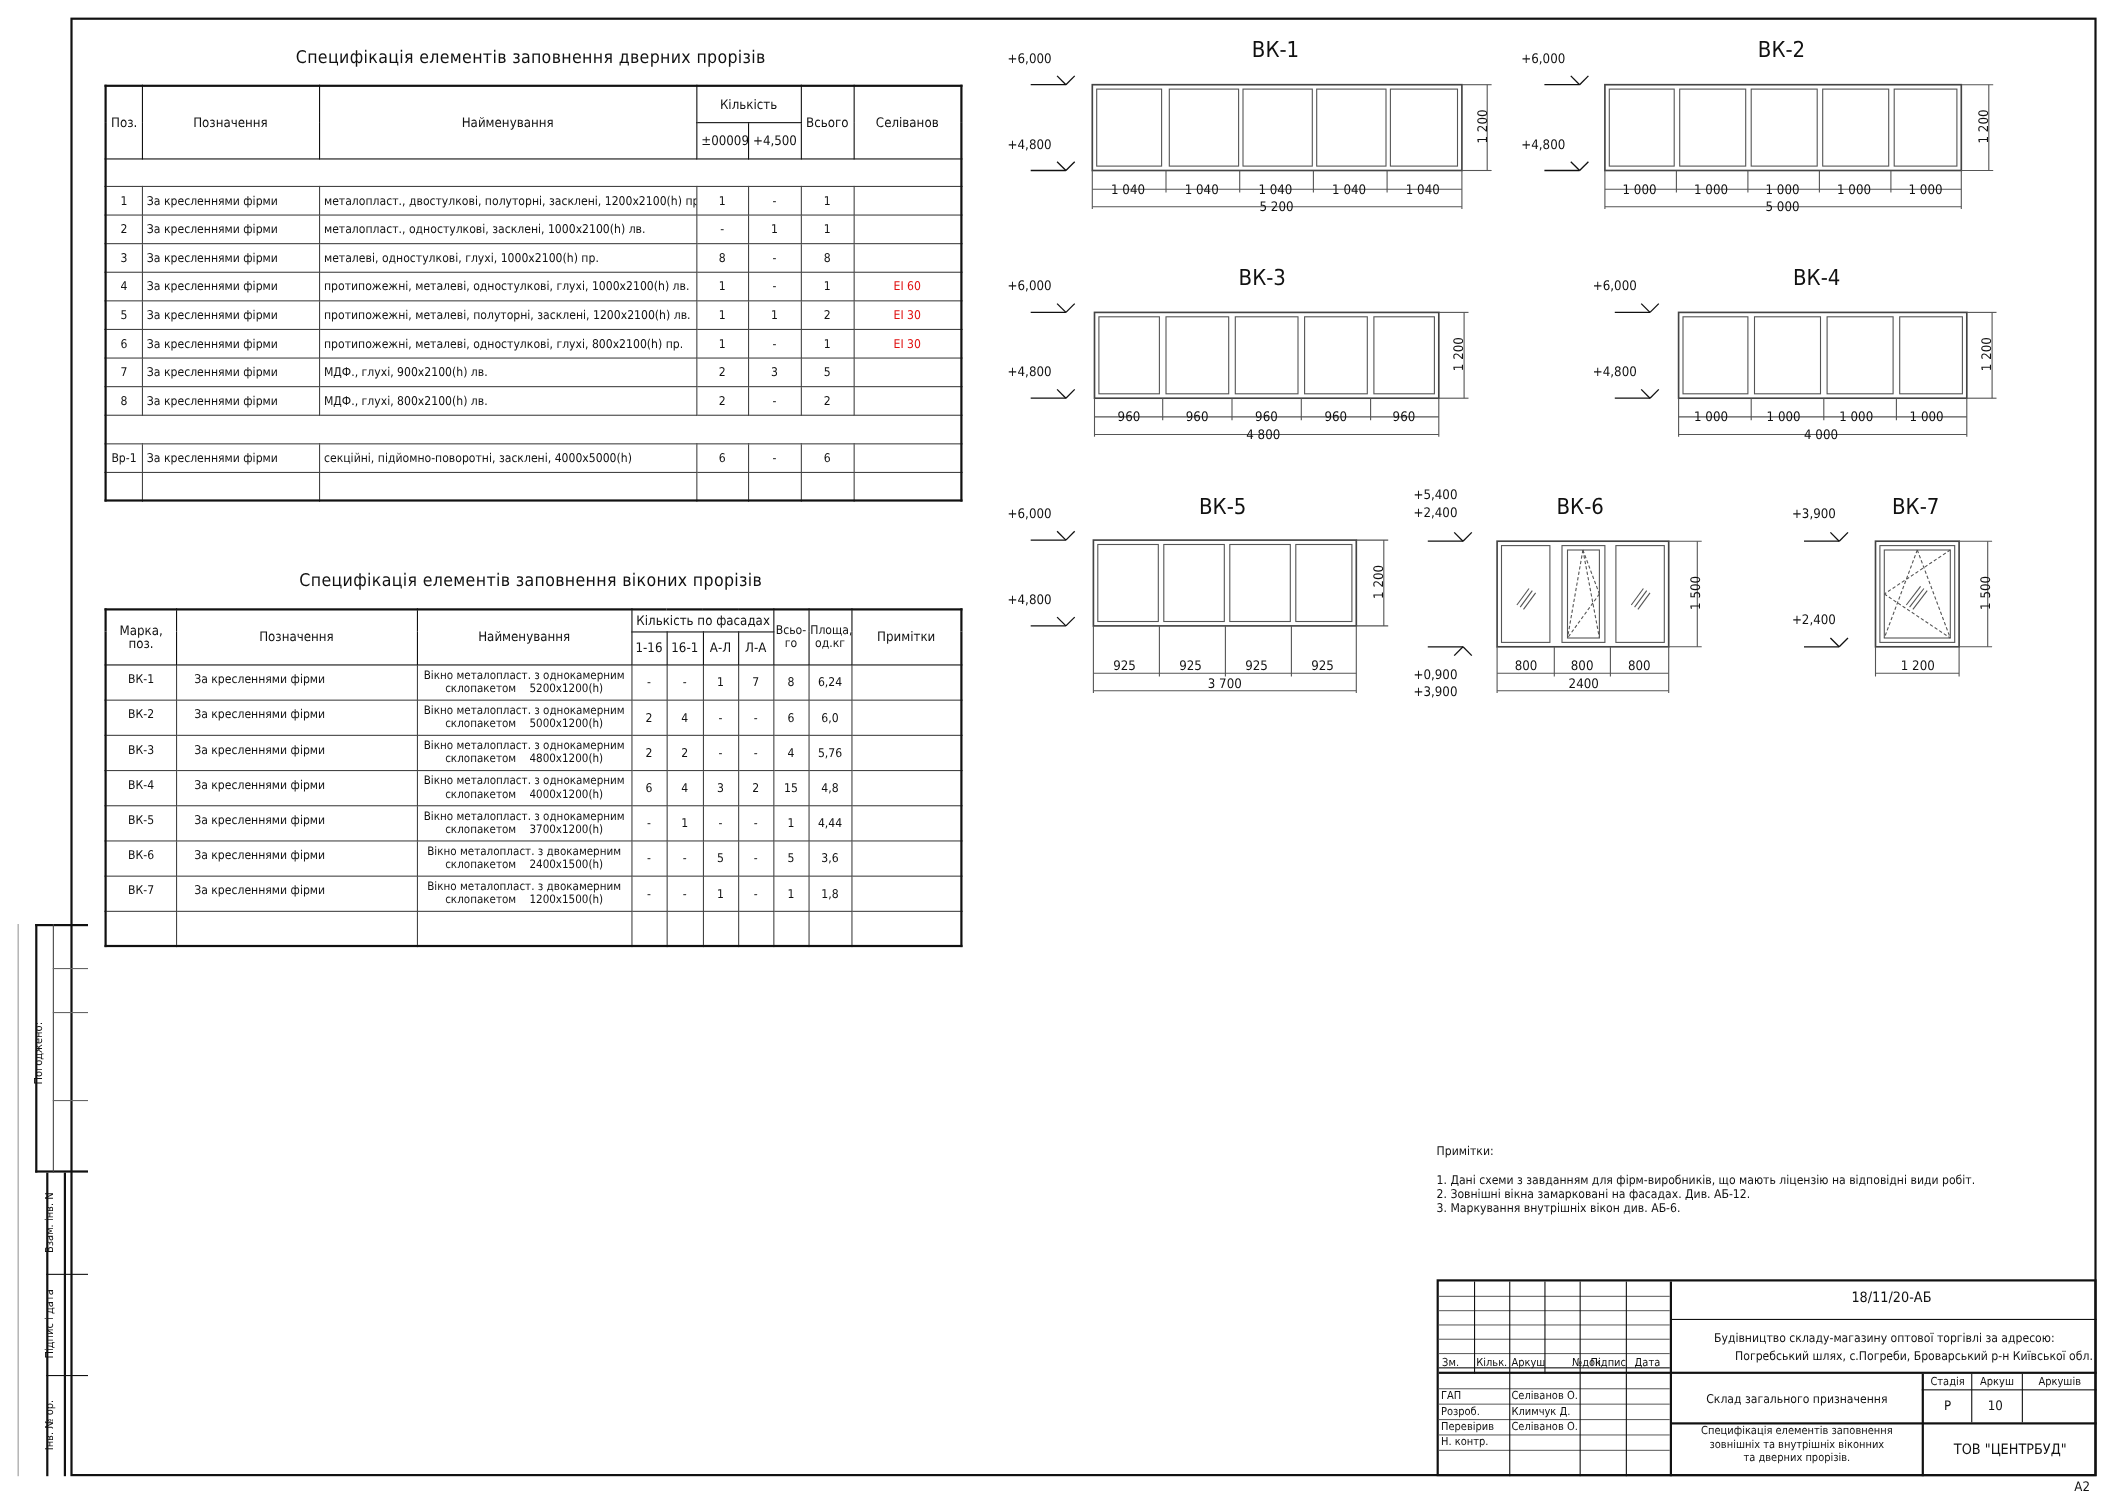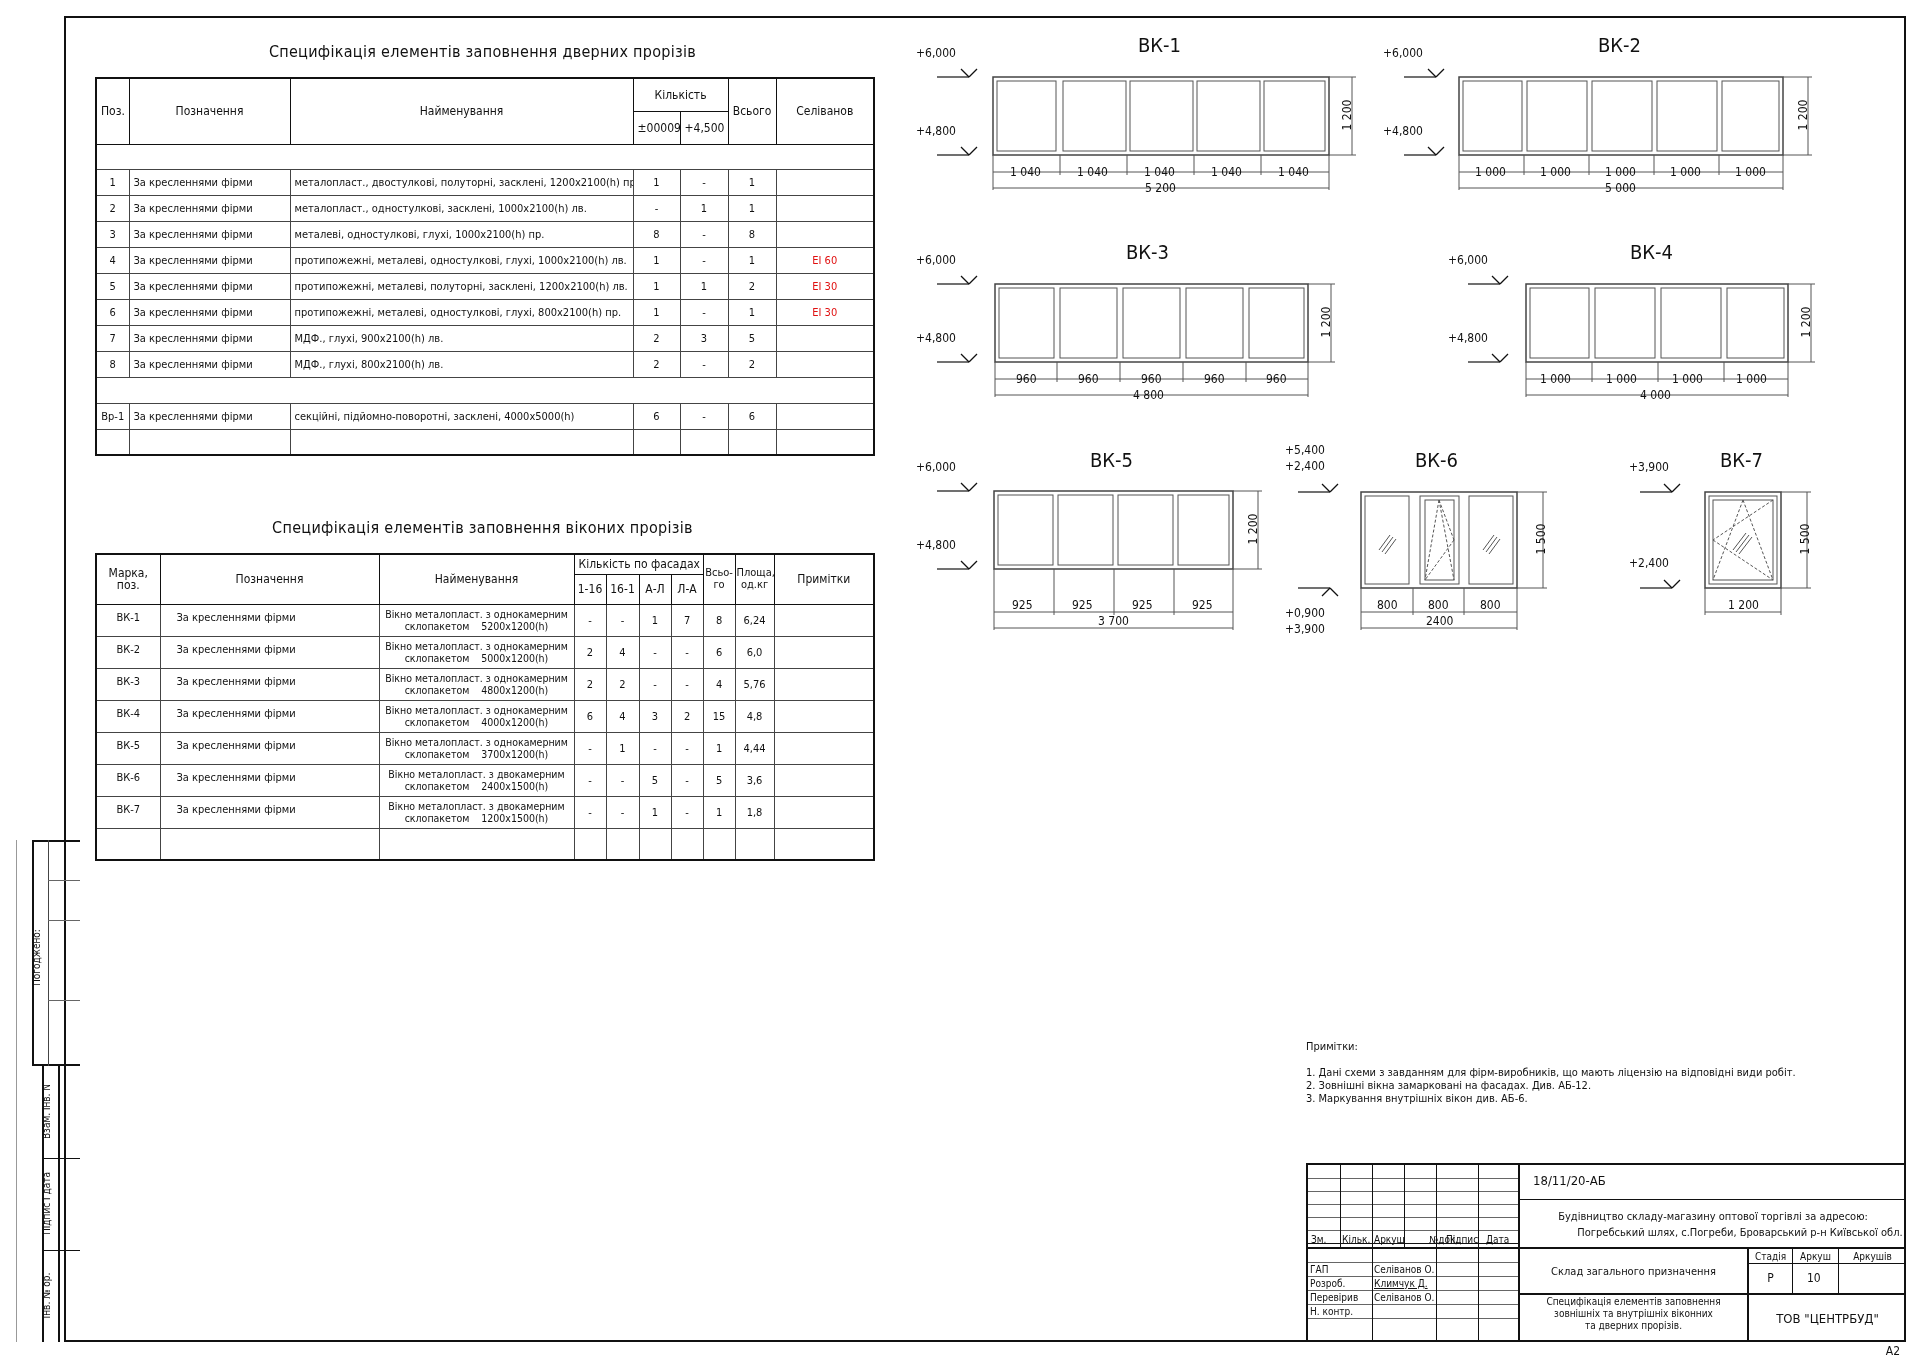--- a/index.html
+++ b/index.html
@@ -566,28 +566,28 @@
   <div class="ln" style="left:170px;top:0;width:1px;height:177px;"></div>
   <div class="cell" style="left:3px;top:69px;">Зм.</div>
   <div class="cell" style="left:34px;top:69px;">Кільк.</div>
   <div class="cell" style="left:66px;top:69px;">Аркуш</div>
   <div class="cell" style="left:97px;top:69px;padding-left:24px;">№док.</div>
   <div class="cell" style="left:138px;top:69px;">Підпис</div>
   <div class="cell" style="left:178px;top:69px;">Дата</div>
   <div class="cell" style="left:2px;top:99px;">ГАП</div>
   <div class="cell" style="left:66px;top:99px;">Селіванов О.</div>
   <div class="cell" style="left:2px;top:113px;">Розроб.</div>
-  <div class="cell" style="left:66px;top:113px;text-decoration:underline;">Климчук Д.</div>
+  <div class="cell" style="left:66px;top:113px;">Климчук Д.</div>
   <div class="cell" style="left:2px;top:127px;">Перевірив</div>
   <div class="cell" style="left:66px;top:127px;">Селіванов О.</div>
   <div class="cell" style="left:2px;top:141px;">Н. контр.</div>
   <div class="cell" style="left:66px;top:141px;"></div>
 
   <div class="ln" style="left:212px;top:34px;width:386px;height:1px;"></div>
-  <div class="cell" style="left:212px;top:8px;width:386px;font-size:13px;padding-left:13px;">18/11/20-АБ</div>
+  <div class="cell" style="left:212px;top:8px;width:386px;text-align:center;font-size:13px;padding-left:13px;">18/11/20-АБ</div>
   <div class="cell" style="left:212px;top:45px;width:386px;text-align:center;font-size:11px;">Будівництво складу-магазину оптової торгівлі за адресою:</div>
   <div class="cell" style="left:212px;top:61px;width:440px;text-align:center;font-size:11px;">Погребський шлях, с.Погреби, Броварський р-н Київської обл.</div>
   <div class="ln" style="left:212px;top:128px;width:386px;height:2px;"></div>
   <div class="ln" style="left:439px;top:84px;width:2px;height:93px;"></div>
   <div class="ln" style="left:439px;top:98px;width:159px;height:1px;"></div>
   <div class="ln" style="left:484px;top:84px;width:1px;height:44px;"></div>
   <div class="ln" style="left:530px;top:84px;width:1px;height:44px;"></div>
   <div class="cell" style="left:212px;top:100px;width:227px;text-align:center;font-size:11px;">Склад загального призначення</div>
   <div class="cell" style="left:441px;top:86px;width:43px;text-align:center;">Стадія</div>
   <div class="cell" style="left:485px;top:86px;width:45px;text-align:center;">Аркуш</div>

